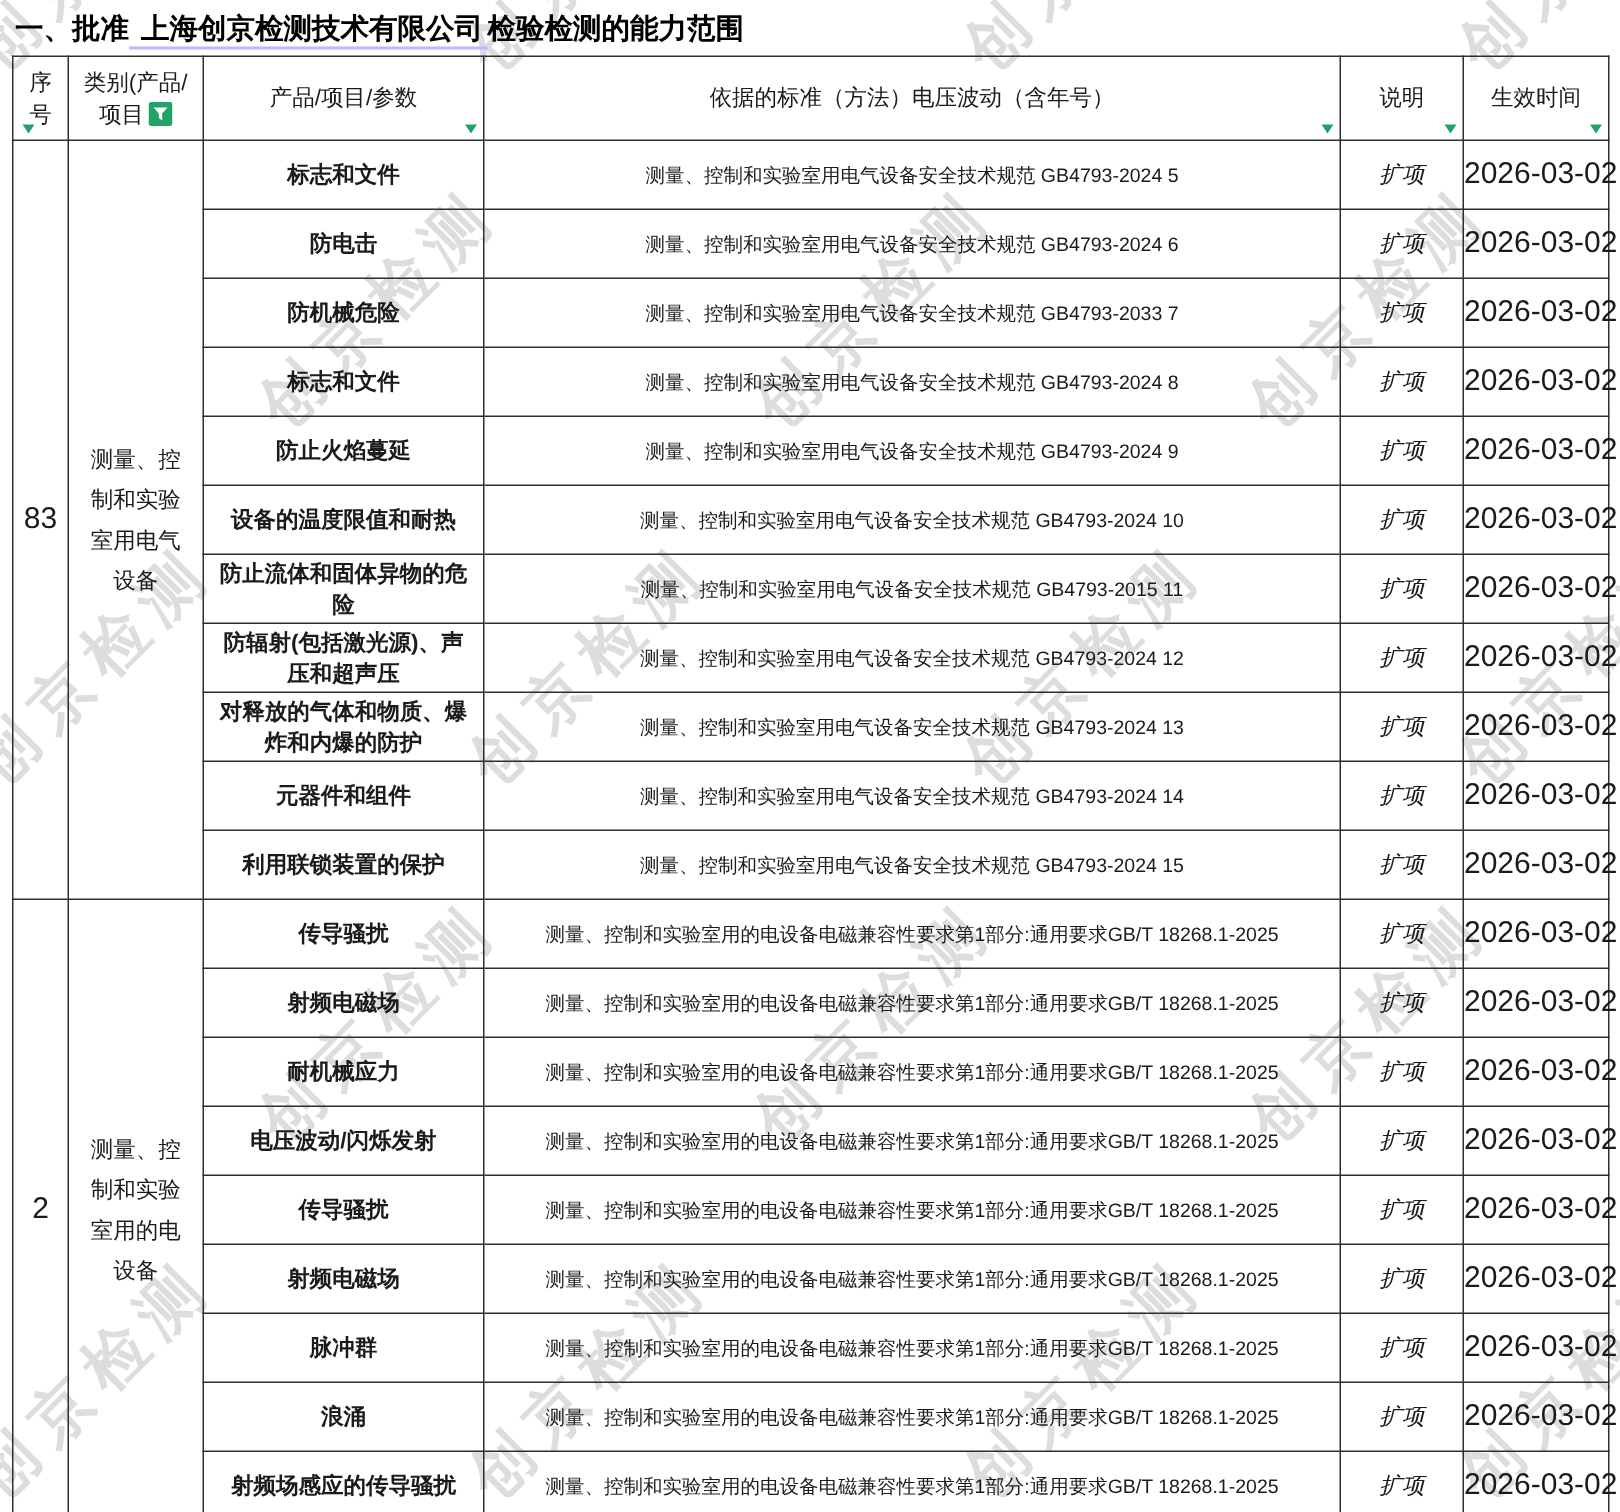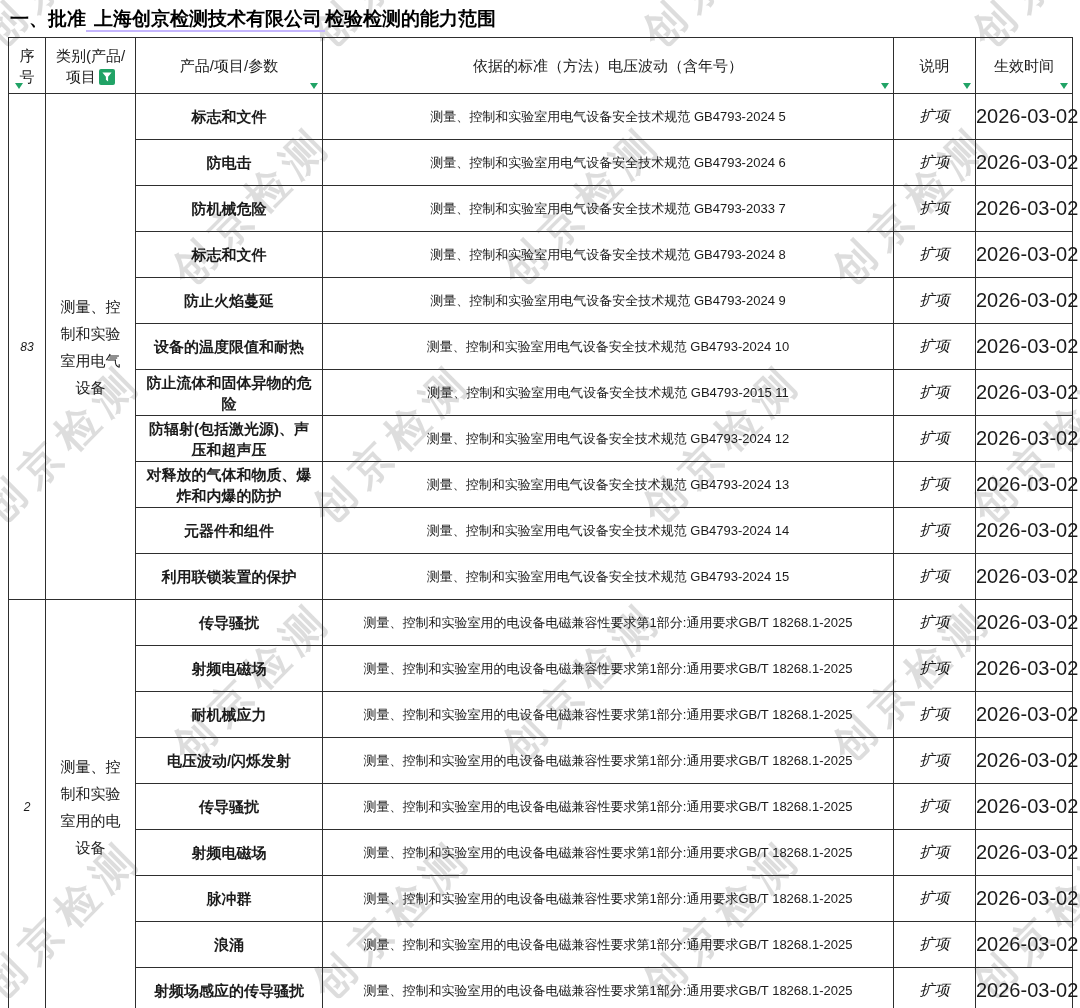--- a/index.html
+++ b/index.html
@@ -15,21 +15,21 @@
   }
   
   #content{position:absolute;left:8px;top:6px;z-index:1;width:1064px;}
   #page-title{font-size:19px;font-weight:bold;color:#000;margin:0 0 5px 2px;white-space:nowrap;}
   #page-title .underlined{border-bottom:2px solid #c4b5fd;padding:0 3px 1px 8px;}
   table{border-collapse:collapse;table-layout:fixed;width:1064px;background:transparent;}
   th,td{border:1px solid #2e2e2e;text-align:center;vertical-align:middle;
         padding:0;background:transparent;}
   thead th{height:51px;font-weight:normal;font-size:15px;position:relative;line-height:21px;padding:2px 4px;}
   td{height:45px;font-size:15px;}
-  td.seq{font-size:12px;font-style:italic;}
+  td.seq{font-size:20px;}
   td.category{font-size:15px;line-height:27px;padding:0 12px;text-align:center;}
   td.product{padding:0 10px;line-height:21px;font-weight:bold;}
   td.standard{font-size:13px;white-space:nowrap;overflow:hidden;padding:0 2px;text-align:center;}
   td.note{font-size:15px;font-style:italic;}
   td.date{font-size:20px;white-space:nowrap;}
   .farrow{
     position:absolute;right:4px;bottom:4px;width:0;height:0;cursor:pointer;
     border-left:4.5px solid transparent;border-right:4.5px solid transparent;
     border-top:6px solid #21a366;
   }

